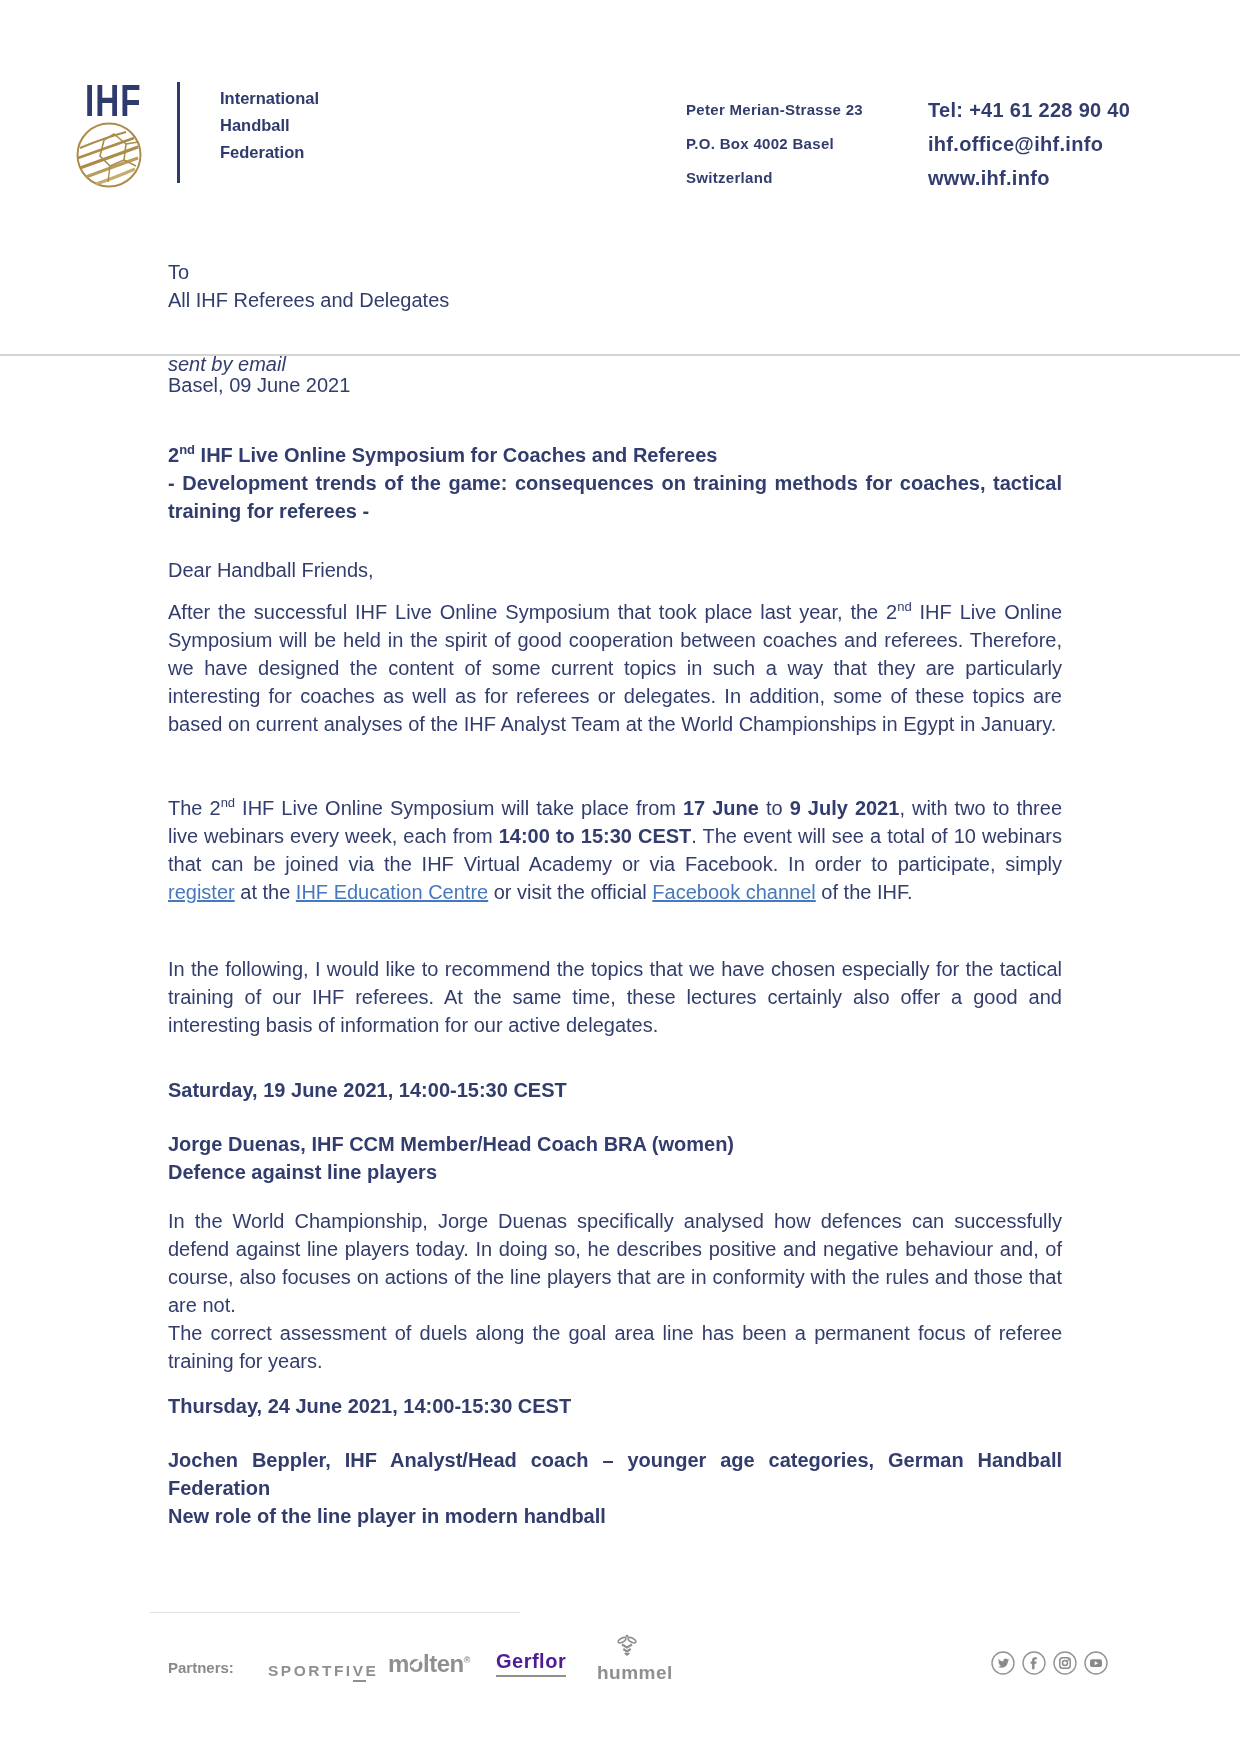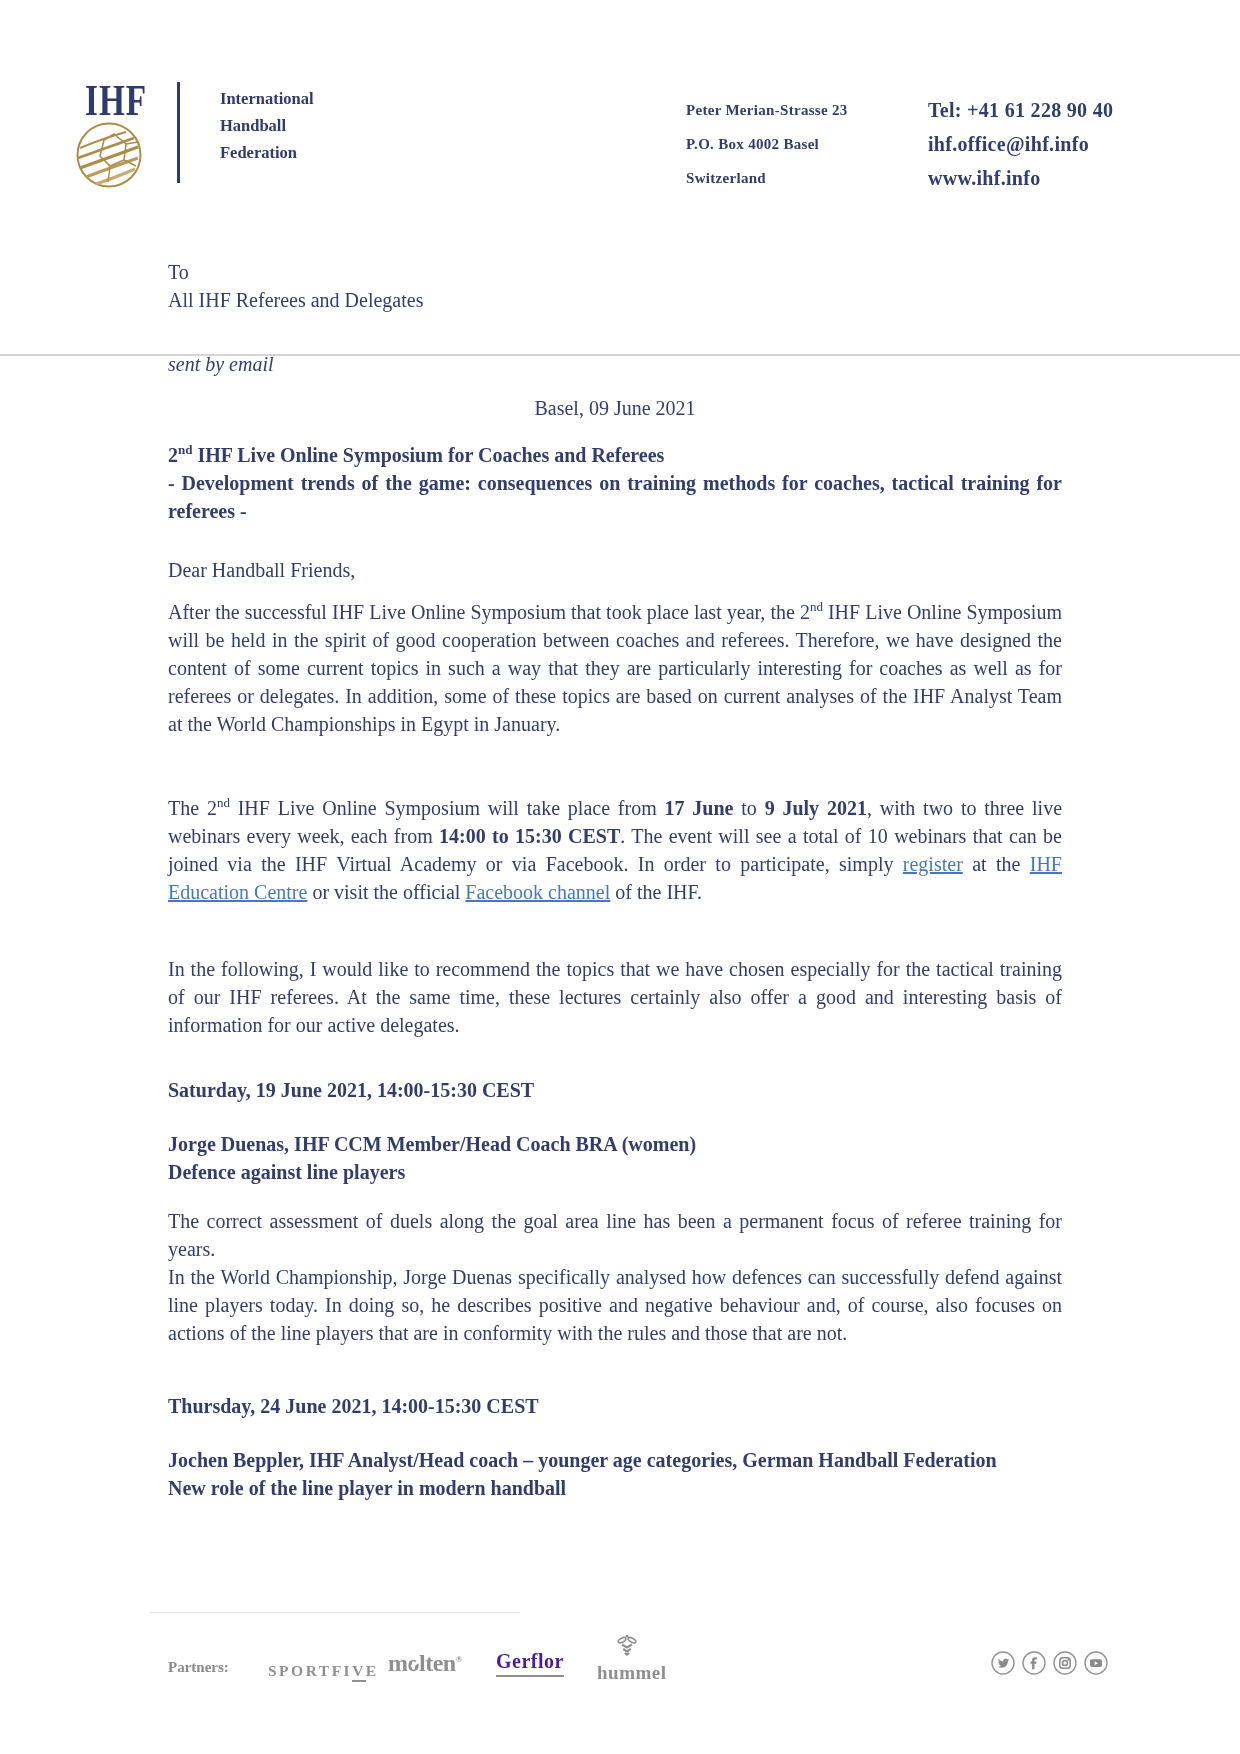--- a/index.html
+++ b/index.html
@@ -1,39 +1,39 @@
 <!DOCTYPE html>
 <html><head>
 <meta charset="utf-8">
 <style>
   * { margin:0; padding:0; box-sizing:border-box; }
   html,body { background:#ffffff; }
   .page {
     position:relative; width:1240px; height:1754px; background:#ffffff;
-    font-family:Liberation Serif, serif; color:#323d6e; overflow:hidden;
+    font-family:Liberation Sans, sans-serif; color:#323d6e; overflow:hidden;
   }
   .abs { position:absolute; }
   .bodycol { left:168px; width:894px; }
   .just { text-align:justify; }
   .b { font-weight:bold; }
   .base { font-size:20px; line-height:28px; }
   sup.nd { font-size:13px; vertical-align:super; line-height:0; font-weight:inherit; }
 
   
   .logo-letters { left:85px; top:76px; font-size:35px; font-weight:bold; color:#2f3a6d;
                   letter-spacing:1px; transform:scale(0.95,1.25); transform-origin:left top; }
   .logo-divider { left:177px; top:82px; width:3px; height:101px; background:#2f3a6d; }
   .org-name { left:220px; top:85px; font-size:16.5px; font-weight:bold; line-height:27px; color:#2f3a6d; }
   .addr { left:686px; top:93px; font-size:15px; font-weight:bold; line-height:34px; letter-spacing:0.3px; }
   .contact { left:928px; top:93px; font-size:20px; font-weight:bold; line-height:34px; letter-spacing:0.3px; }
 
   .recipient { top:258px; line-height:28px; }
   .sent-email { top:350px; font-style:italic; }
   .rule-top { left:0; top:354px; width:1240px; height:2px; background:#d4d4d4; }
-  .dateline { top:394px; text-align:center; }
+  .dateline { top:371px; text-align:left; }
 
   .subject { top:441px; font-weight:bold; }
   .salutation { top:556px; }
   .para1 { top:598px; }
   .para2 { top:794px; }
   .para3 { top:955px; }
 
   .s0-date { top:1076px; font-weight:bold; }
   .s0-head { top:1130px; font-weight:bold; }
   .s0-desc { top:1207px; }
@@ -113,22 +113,22 @@
   <div class="abs bodycol base just para2"><span>The 2</span><sup class="nd">nd</sup><span> IHF Live Online Symposium will take place from </span><span class="b">17 June</span><span> to </span><span class="b">9 July 2021</span><span>, with two to three live webinars every week, each from </span><span class="b">14:00 to 15:30 CEST</span><span>. The event will see a total of 10 webinars that can be joined via the IHF Virtual Academy or via Facebook. In order to participate, simply </span><a class="lnk">register</a><span> at the </span><a class="lnk">IHF Education Centre</a><span> or visit the official </span><a class="lnk">Facebook channel</a><span> of the IHF.</span></div>
 
   <div class="abs bodycol base just para3">In the following, I would like to recommend the topics that we have chosen especially for the tactical training of our IHF referees. At the same time, these lectures certainly also offer a good and interesting basis of information for our active delegates.</div>
 
   <div class="abs bodycol base s0-date">Saturday, 19 June 2021, 14:00-15:30 CEST</div>
   <div class="abs bodycol base s0-head">
     <div class="just">Jorge Duenas, IHF CCM Member/Head Coach BRA (women)</div>
     <div>Defence against line players</div>
   </div>
   <div class="abs bodycol base s0-desc">
+    <div class="just">In the World Championship, Jorge Duenas specifically analysed how defences can successfully defend against line players today. In doing so, he describes positive and negative behaviour and, of course, also focuses on actions of the line players that are in conformity with the rules and those that are not.</div>
     <div class="just">The correct assessment of duels along the goal area line has been a permanent focus of referee training for years.</div>
-    <div class="just">In the World Championship, Jorge Duenas specifically analysed how defences can successfully defend against line players today. In doing so, he describes positive and negative behaviour and, of course, also focuses on actions of the line players that are in conformity with the rules and those that are not.</div>
   </div>
 
   <div class="abs bodycol base s1-date">Thursday, 24 June 2021, 14:00-15:30 CEST</div>
   <div class="abs bodycol base s1-head">
     <div class="just">Jochen Beppler, IHF Analyst/Head coach – younger age categories, German Handball Federation</div>
     <div>New role of the line player in modern handball</div>
   </div>
 
   <div class="abs rule-footer"></div>
   <div class="abs partners-label">Partners:</div>

